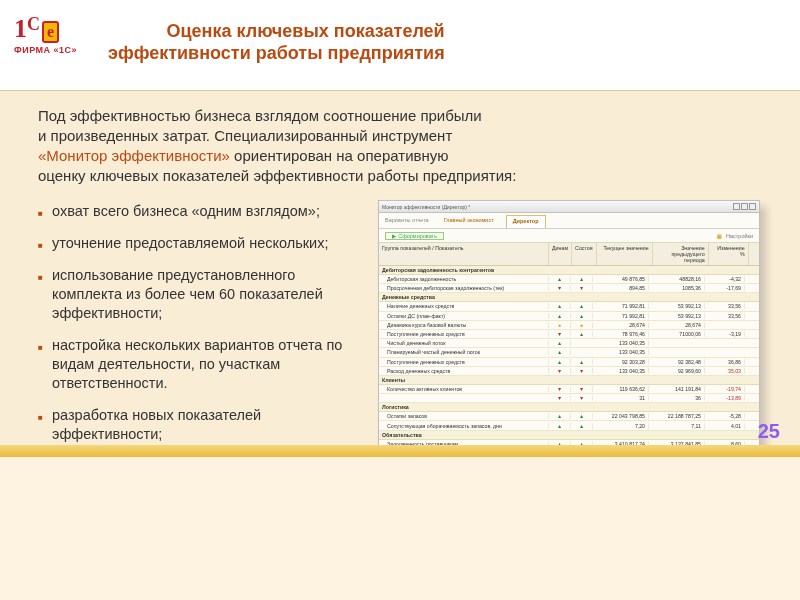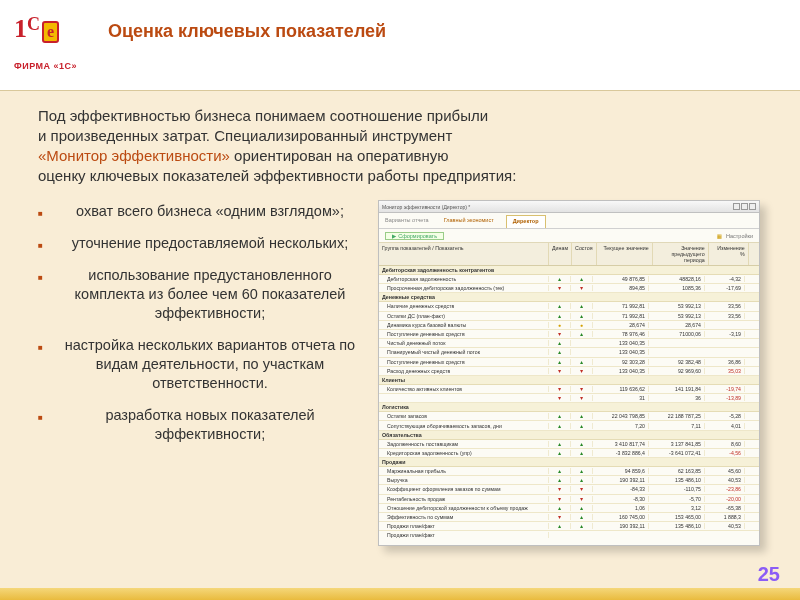--- a/index.html
+++ b/index.html
@@ -1,30 +1,30 @@
 <!DOCTYPE html>
 <html><head>
 <meta charset="utf-8">
 <style>
   * { box-sizing: border-box; margin: 0; padding: 0; }
   html, body { width: 800px; height: 600px; font-family: Arial, sans-serif; }
   body { background: linear-gradient(to bottom, #fdf3e0 0%, #fdf3e0 100%); position: relative; }
-  .slide { width: 800px; height: 600px; position: relative; background: #f9edd6; overflow: hidden; }
+  .slide { width: 800px; height: 457px; position: relative; background: #f9edd6; overflow: hidden; }
   .topbar { position: absolute; top: 0; left: 0; right: 0; height: 90px; background: #fff; }
   .logo { position: absolute; top: 14px; left: 14px; width: 70px; }
   .logo-1 { display: inline-block; font-size: 26px; font-weight: bold; color: #c8202b; font-family: "Times New Roman", serif; position: relative; }
   .logo-c { font-size: 18px; vertical-align: top; }
   .logo-e { display:inline-block; background:#f3b900; color:#c8202b; border:2px solid #c8202b; border-radius:3px; font-size:16px; padding:0 3px; margin-left:2px; font-weight:bold;}
-  .logo-sub { font-size: 9px; color:#c8202b; font-weight:bold; letter-spacing:0.5px; margin-top:17px;}
+  .logo-sub { font-size: 9px; color:#c8202b; font-weight:bold; letter-spacing:0.5px; margin-top:1px;}
   .title { position: absolute; top: 20px; left: 108px; font-size: 18px; line-height: 22px; font-weight: bold; color: #bb4a11; text-align: right; }
   .divider { position: absolute; top: 90px; left: 0; right: 0; height: 1px; background: #d9c89b; }
   .intro { position: absolute; top: 106px; left: 38px; width: 620px; font-size: 15px; line-height: 20px; color: #333; }
   .intro .em { font-weight: normal; color: #bb4a11; }
   .bullets { position: absolute; top: 202px; left: 38px; width: 330px; font-size: 14.5px; line-height: 19px; color: #333; }
-  .bullets ul { list-style: none; text-align: center; }
+  .bullets ul { list-style: none; }
   .bullets li { position: relative; padding-left: 14px; margin-bottom: 13px; }
   .bullets li::before { content: "■"; position: absolute; left: 0; top: 2px; color: #bb4a11; font-size: 8px; }
   .screenshot { position: absolute; top: 200px; left: 378px; width: 382px; height: 346px; background: #fcfbf5; border: 1px solid #bfbfbf; box-shadow: 6px 6px 8px rgba(0,0,0,0.18); font-size: 5.2px; color:#333; }
   .ss-titlebar { height: 12px; background: linear-gradient(#f8f8f8,#e3e3e3); border-bottom:1px solid #c0c0c0; display:flex; align-items:center; padding:0 3px; justify-content:space-between;}
   .ss-titlebar .t { font-size:5px; color:#555;}
   .ss-ctrls span{display:inline-block;width:7px;height:7px;border:1px solid #999;margin-left:1px;background:#eee;}
   .ss-tabs { height: 16px; display:flex; gap:6px; padding:2px 6px 0 6px; border-bottom:1px solid #d0d0d0; font-size:5.5px;}
   .ss-tabs .lbl{color:#888;padding-top:2px;margin-right:3px;}
   .ss-tabs .tab{padding:2px 6px;color:#b06000;}
   .ss-tabs .tab.active{border:1px solid #d9c070;border-bottom:none;background:#fff;color:#b06000;font-weight:bold;}
@@ -53,26 +53,27 @@
 <div class="slide">
   <div class="topbar">
     <div class="logo">
       <span class="logo-1">
         <span>1</span><span class="logo-c">C</span><span class="logo-e">e</span>
       </span>
       <div class="logo-sub">ФИРМА «1С»</div>
     </div>
     <div class="title">
       <span>Оценка ключевых показателей</span><br>
+      <span>эффективности работы предприятия</span>
     </div>
   </div>
   <div class="divider"></div>
 
   <div class="intro">
-    <span>Под эффективностью бизнеса понимаем соотношение прибыли</span><br>
+    <span>Под эффективностью бизнеса взглядом соотношение прибыли</span><br>
     <span>и произведенных затрат. Специализированный инструмент</span><br>
     <span class="em">«Монитор эффективности»</span><span> ориентирован на оперативную</span><br>
     <span>оценку ключевых показателей эффективности работы предприятия:</span>
   </div>
 
   <div class="bullets">
     <ul>
       <li>охват всего бизнеса «одним взглядом»;</li>
       <li>уточнение предоставляемой нескольких;</li>
       <li>использование предустановленного комплекта из более чем 60 показателей эффективности;</li>

